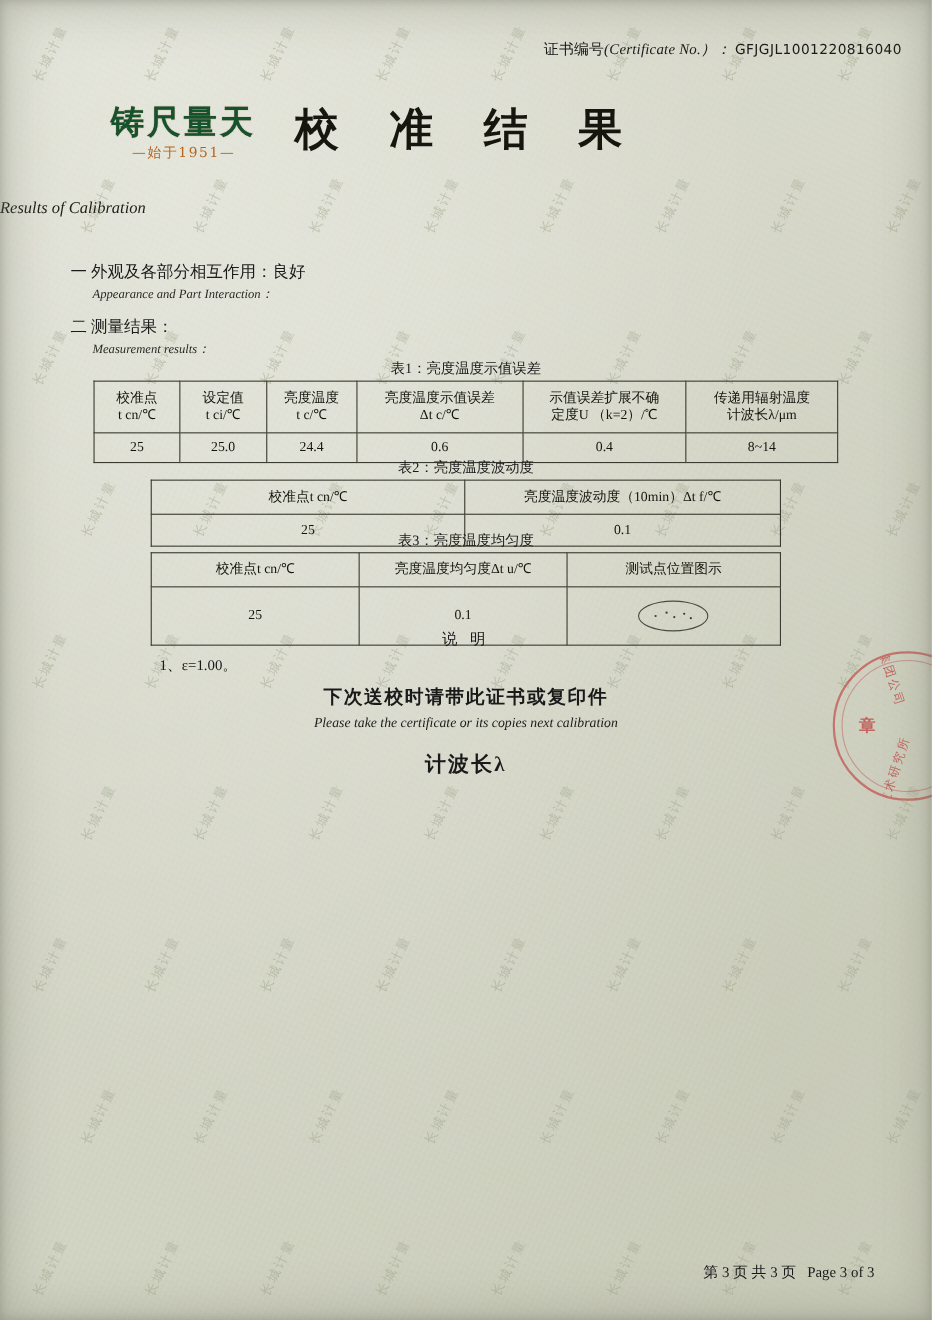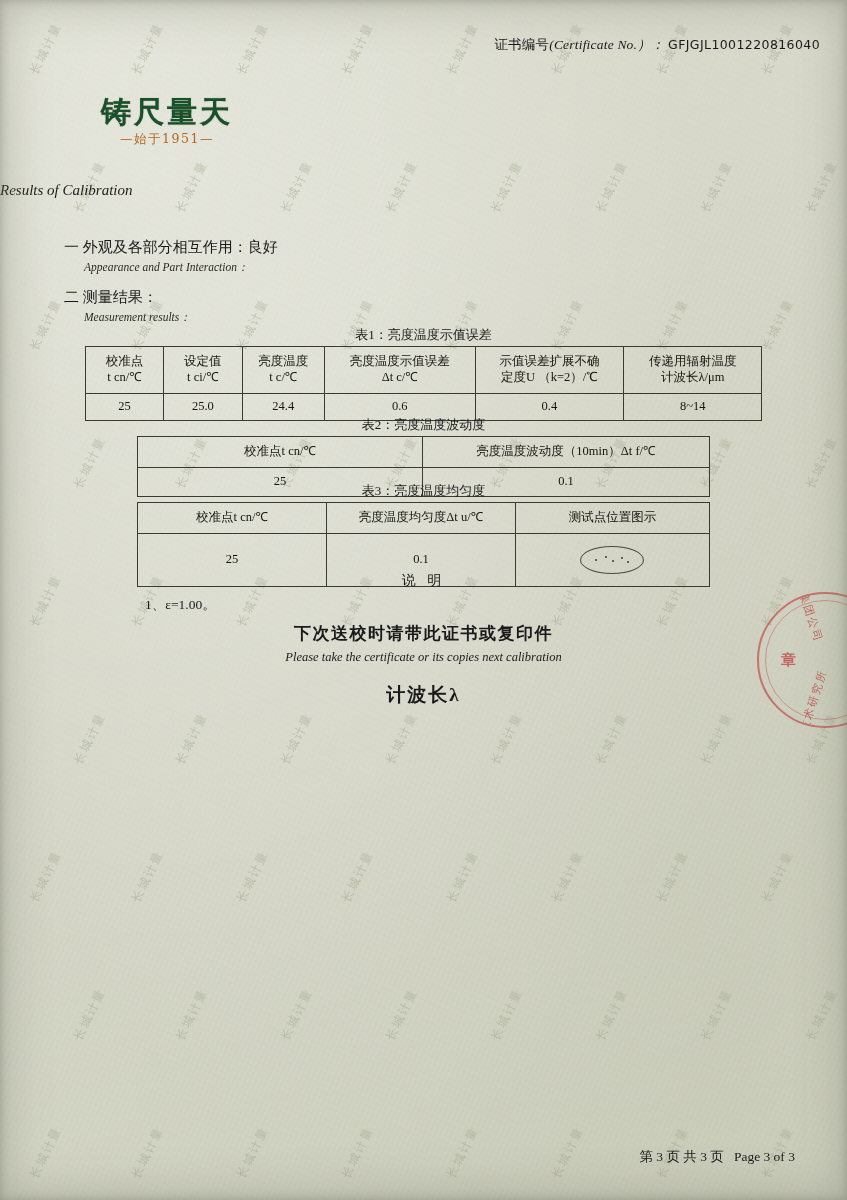--- a/index.html
+++ b/index.html
@@ -395,20 +395,21 @@
   <div class="cert-line">
     <span class="lbl">证书编号</span><span class="it">(Certificate No.）：</span>
     <span class="num">GFJGJL1001220816040</span>
   </div>
 
   <div class="header">
     <div class="logo">
       <div class="logo-main">铸尺量天</div>
       <div class="logo-sub">—始于1951—</div>
     </div>
+    <div class="title-cn">校 准 结 果</div>
   </div>
   <div class="title-en">Results of Calibration</div>
 
   <div class="item" id="item1">
     <span class="cn">
       <span>一</span>
       <span>外观及各部分相互作用：</span><span>良好</span>
     </span>
     <span class="en">Appearance and Part Interaction：</span>
   </div>

